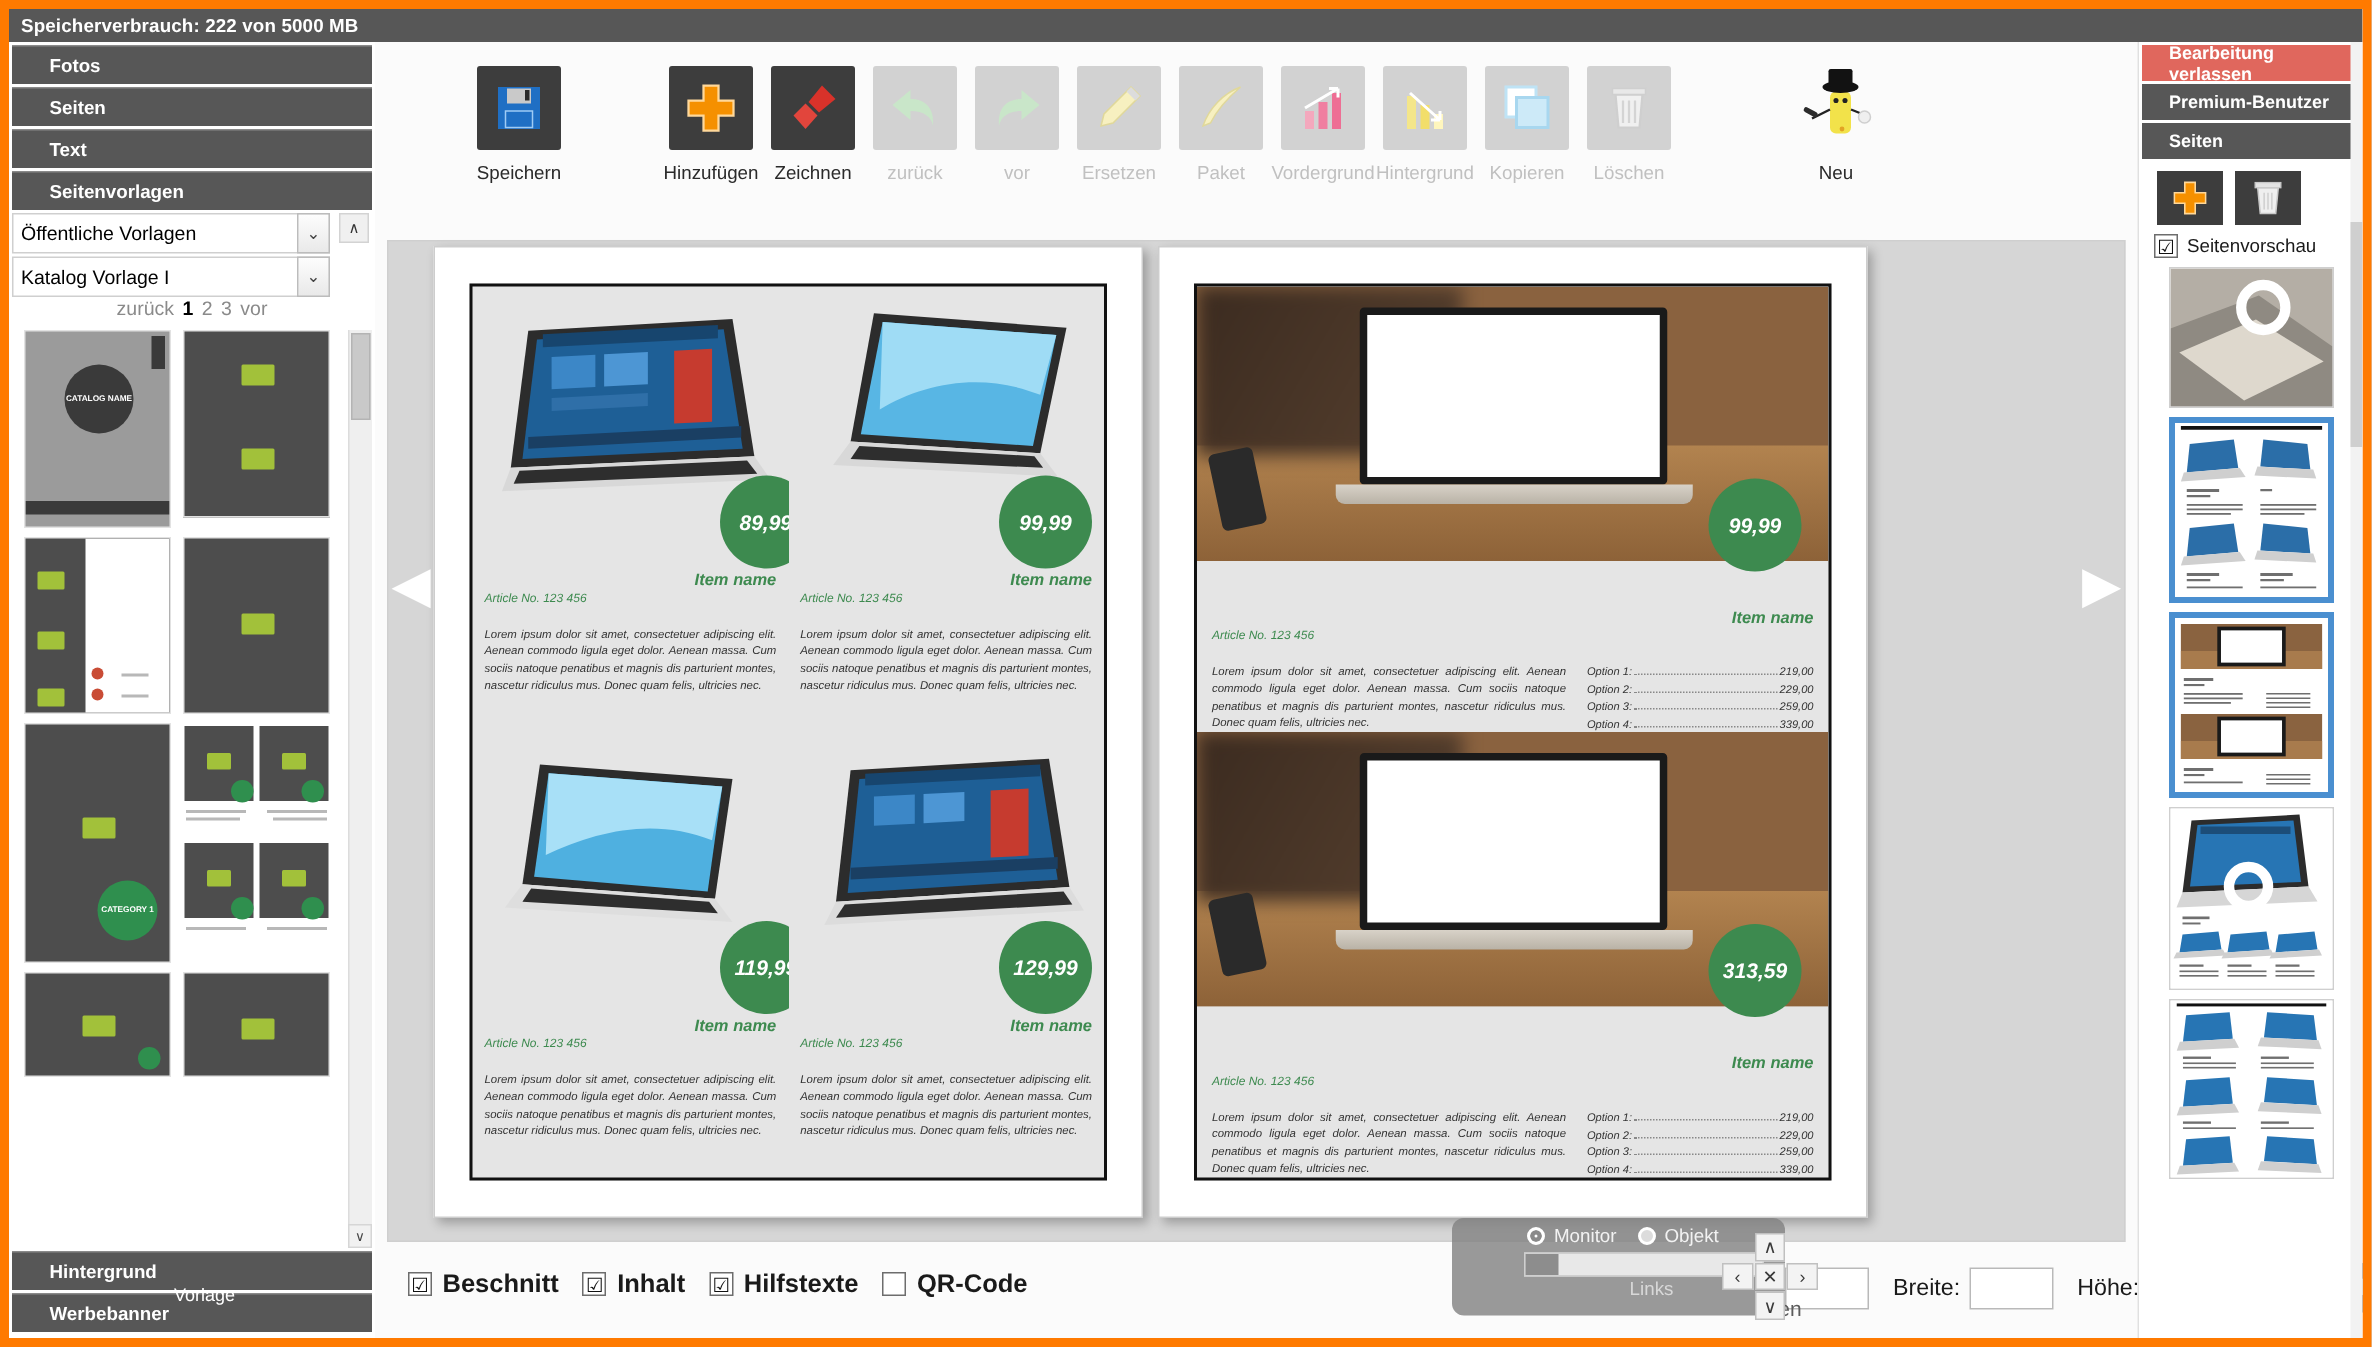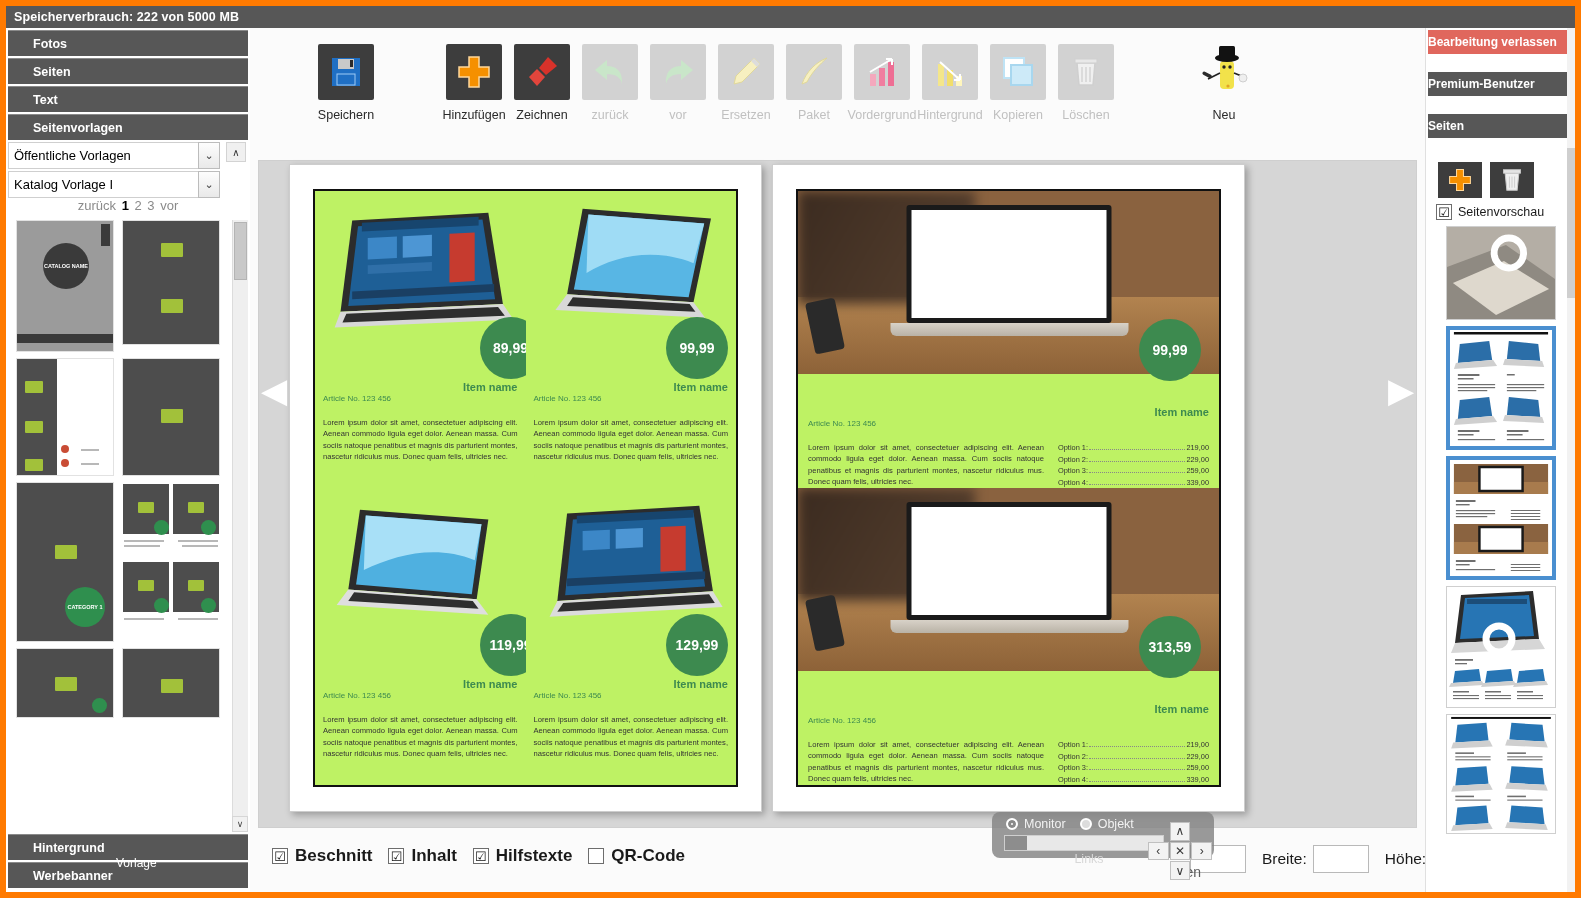--- a/index.html
+++ b/index.html
@@ -246,21 +246,21 @@
     z-index: 3;
   }
   .page {
     width: 473px; height: 648px;
     background: #ffffff;
     border: 1px solid #cdcdcd;
     box-shadow: 3px 3px 7px rgba(0,0,0,.28);
     padding: 24px 23px;
     position: relative;
   }
-  .page-inner { width:100%; height:100%; border: 2px solid #111; position: relative; overflow: hidden; background:#bef264; }
+  .page-inner { width:100%; height:100%; border: 2px solid #111; position: relative; overflow: hidden; background:#e5e5e5;font-style:italic; }
 
   
   .prod-grid { display: grid; grid-template-columns: 1fr 1fr; height: 100%; }
   .cell { position: relative; padding: 6px 8px 4px 8px; overflow: hidden; }
   .laptop-img { width: 100%; height: 148px; position: relative; }
   .price-bubble {
     position: absolute;
     width: 62px; height: 62px; border-radius: 50%;
     background: #3d8a4f; color: #fff;
     font-size: 14px; font-weight: bold;
@@ -317,25 +317,26 @@
   .cbx { display: flex; align-items: center; gap: 7px; cursor: pointer; }
   .box {
     width: 16px; height: 16px; border: 1px solid #6d6d6d; background: #fff;
     display: flex; align-items: center; justify-content: center;
     font-size: 13px; color: #111; line-height: 1;
   }
   .cbx .txt { font-size: 17px; color: #1a1a1a; font-weight: bold; }
 
   .float-panel {
     position: absolute;
-    left: 742px; top: -8px;
-    width: 222px; height: 46px;
+    left: 718px; top: -8px;
+    width: 222px; height: 65px;
     background: rgba(130,130,130,.82);
     border-radius: 8px;
     z-index: 8;
+    padding-left: 36px;
   }
   .radio-row { display: flex; align-items: center; gap: 6px; padding: 5px 0 0 14px; font-size: 12.5px; color: #f2f2f2; }
   .rad { width: 12px; height: 12px; border-radius: 50%; background: #fff; border: 2px solid #fff; }
   .rad.on { background: #fff; box-shadow: inset 0 0 0 3px #8a8a8a; }
   .rad.off { background: #dcdcdc; }
   .slider-row { padding: 4px 0 0 12px; }
   .slider {
     width: 160px; height: 16px; background: #e8e8e8; border: 1px solid #cfcfcf; position: relative;
   }
   .slider .knob { position: absolute; left: 0; top: 0; width: 22px; height: 14px; background: #8d8d8d; }
@@ -369,23 +370,23 @@
 
   
   .right-sidebar {
     width: 150px; flex: 0 0 150px;
     background: #fff;
     display: flex; flex-direction: column;
     border-left: 1px solid #e0e0e0;
     position: relative;
   }
   .rbtn {
-    height: 24px; margin: 2px 2px 16px 2px;
+    height: 24px; margin: 2px 2px 0 2px;
     color: #fff; font-size: 12px; font-weight: bold;
-    display: flex; align-items: center; padding-left: 0;
+    display: flex; align-items: center; padding-left: 18px;
     cursor: pointer;
   }
   .rbtn.red { background: #e0675d; }
   .rbtn.grey { background: #575757; }
   .icon-row { display: flex; gap: 8px; padding: 8px 0 4px 12px; }
   .ricon { width: 44px; height: 36px; background: #3d3d3d; display:flex; align-items:center; justify-content:center; cursor:pointer; }
   .preview-row { display: flex; align-items: center; gap: 6px; padding: 2px 0 6px 10px; cursor: pointer; }
   .preview-row .txt { font-size: 12.5px; color: #1a1a1a; }
   .thumbs {
     flex: 1 1 auto; overflow: hidden; position: relative; padding: 0 6px;

